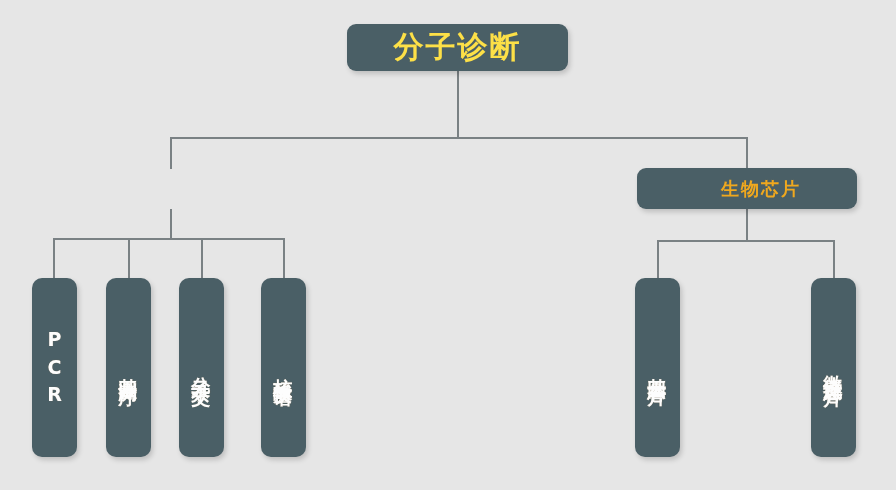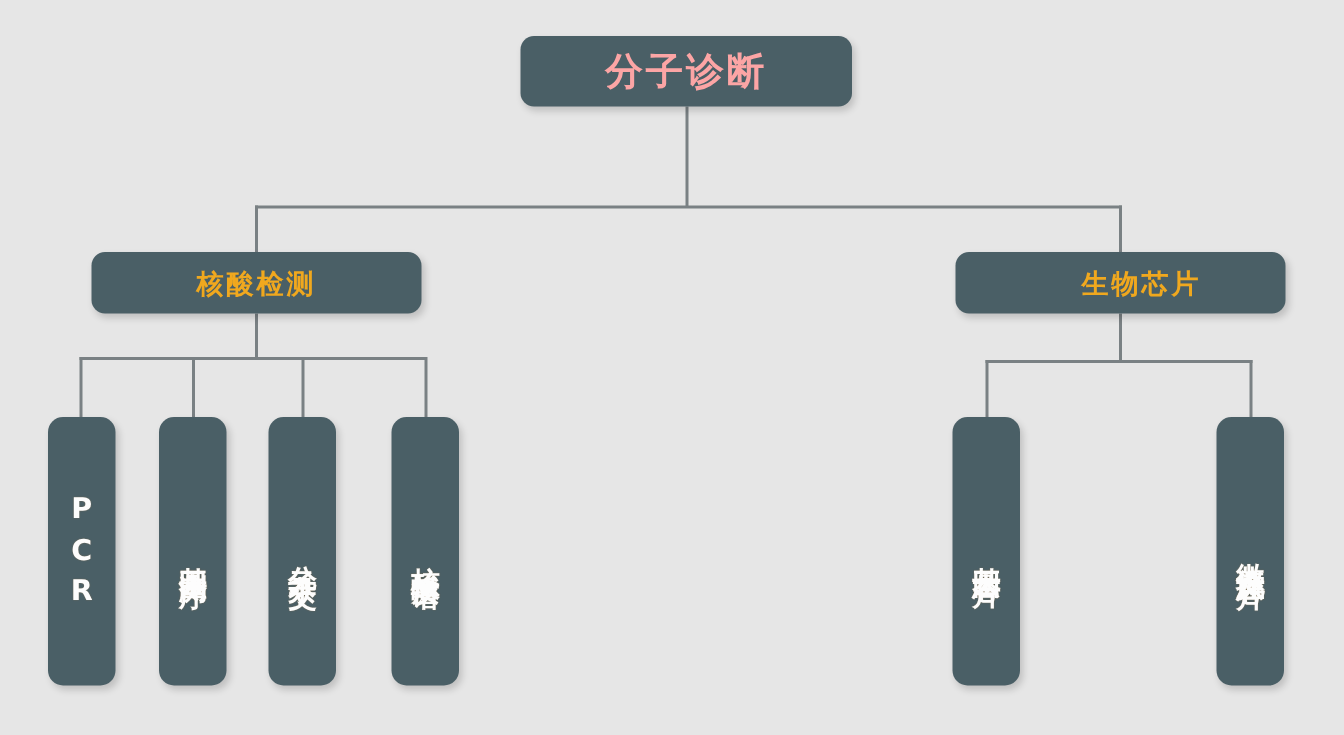--- a/index.html
+++ b/index.html
@@ -41,22 +41,22 @@
     overflow: hidden;
   }
 
   .node-root {
     left: 347px;
     top: 24px;
     width: 221px;
     height: 47px;
   }
   .node-root .node-label {
-    color: #fca5a5;
-    font-size: 25px;
+    color: #fde047;
+    font-size: 30px;
     font-weight: bold;
     letter-spacing: 2px;
   }
 
   .node-l2 {
     top: 168px;
     width: 220px;
     height: 41px;
   }
   .node-l2.left  { left: 61px; }
@@ -119,23 +119,20 @@
 
   <div class="conn conn-v" style="left:746px; top:209px; height:32px;"></div>
   <div class="conn conn-h" style="left:657px; top:240px; width:178px;"></div>
   <div class="conn conn-v" style="left:657px; top:240px; height:40px;"></div>
   <div class="conn conn-v" style="left:833px; top:240px; height:40px;"></div>
 
   <div class="node node-root">
     <span class="node-label">分子诊断</span>
   </div>
 
-  <div class="node node-l2 left">
-    <span class="node-label">核酸检测</span>
-  </div>
 
   <div class="node node-l2 right">
     <span class="node-label">生物芯片</span>
   </div>
 
   <div class="node node-leaf" style="left:32px;">
     <span class="node-label latin">
       <span>P</span>
       <span>C</span>
       <span>R</span>

